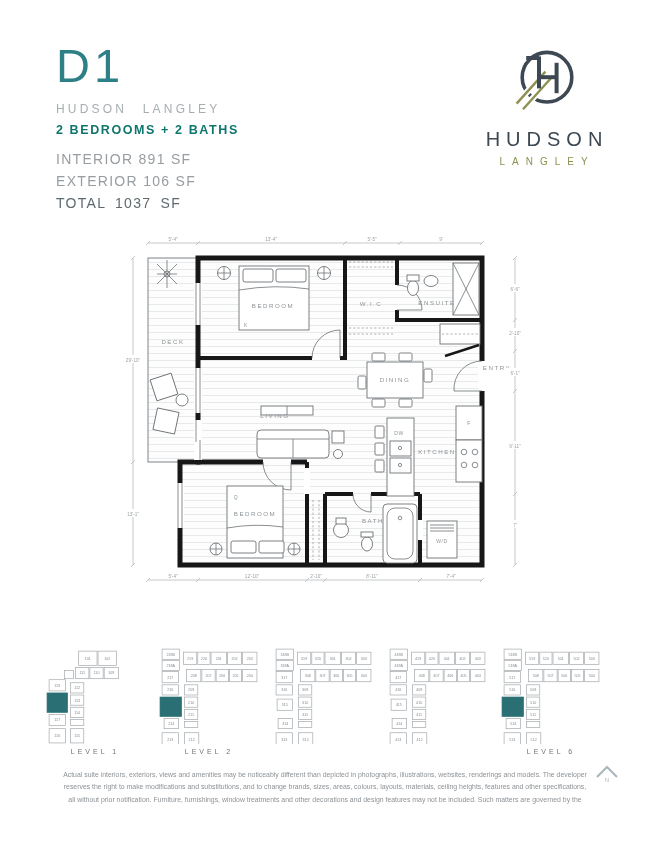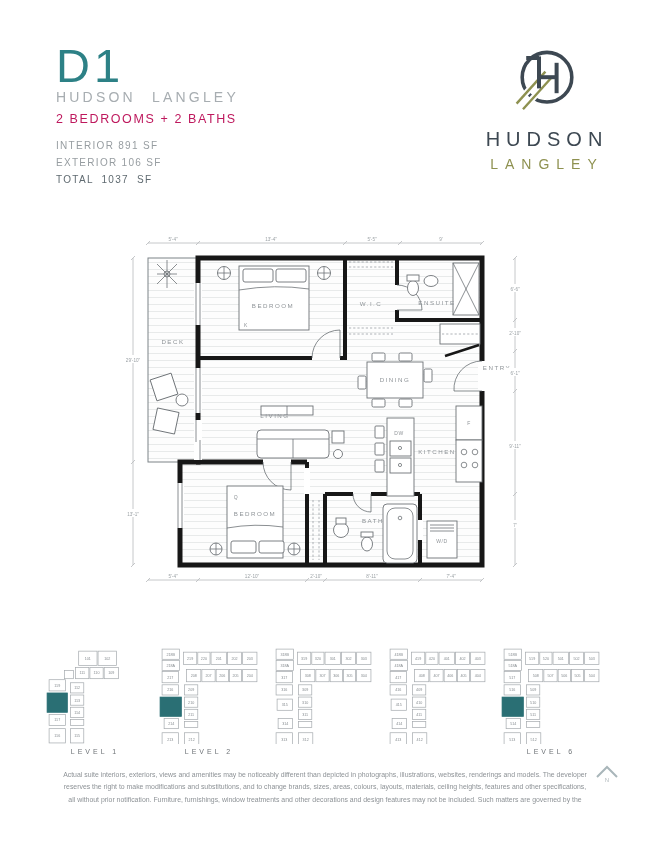--- a/index.html
+++ b/index.html
@@ -2,31 +2,31 @@
 <html><head>
 <meta charset="utf-8">
 <style>
   html,body{margin:0;padding:0;background:#fff;}
   .page{position:relative;width:650px;height:804px;background:#fff;overflow:hidden;
         font-family:"Liberation Sans",sans-serif;}
 
   
   .plan-header{position:absolute;left:56px;top:42px;}
   .plan-code{font-size:47px;line-height:1;font-weight:300;letter-spacing:4px;color:#2d8186;}
-  .plan-project{font-size:14px;letter-spacing:3.2px;word-spacing:9px;color:#a7adb1;}
-  .plan-summary{margin-top:7px;font-size:12.5px;letter-spacing:1.6px;font-weight:400;color:#be185d;}
-  .plan-area{margin-top:14px;font-size:10px;letter-spacing:1.3px;color:#979da1;}
+  .plan-project{margin-top:13px;font-size:12px;letter-spacing:3.2px;word-spacing:9px;color:#a7adb1;}
+  .plan-summary{margin-top:7px;font-size:12.5px;letter-spacing:1.6px;font-weight:700;color:#0f766e;}
+  .plan-area{margin-top:14px;font-size:14px;letter-spacing:1.3px;color:#979da1;}
   .plan-area + .plan-area{margin-top:6px;}
   .plan-area.total{color:#5f6a70;font-weight:400;word-spacing:4px;}
 
   
   .brand{position:absolute;left:480px;top:40px;width:134px;text-align:center;}
   .brand svg{display:block;margin:0 auto;}
   .brand-name{margin-top:4px;font-size:20px;font-weight:500;letter-spacing:6px;color:#3d4852;}
-  .brand-sub{margin-top:5px;font-size:14px;letter-spacing:7px;color:#8e9150;}
+  .brand-sub{margin-top:5px;font-size:10px;letter-spacing:7px;color:#8e9150;}
 
   
   svg.floorplan{position:absolute;left:115px;top:228px;width:425px;height:360px;}
   .wall{stroke:#171717;fill:none;}
   .w5{stroke-width:5;} .w4{stroke-width:4;}
   .fur{stroke:#6d7276;stroke-width:.9;fill:#fff;}
   .furl{stroke:#6d7276;stroke-width:.8;fill:none;}
   .dash{stroke:#9aa0a4;stroke-width:.8;fill:none;stroke-dasharray:2.2 2;}
   .arc{stroke:#555b60;stroke-width:.7;fill:none;}
   .rm{font-size:6.2px;letter-spacing:1.5px;fill:#8f9498;text-anchor:middle;}

